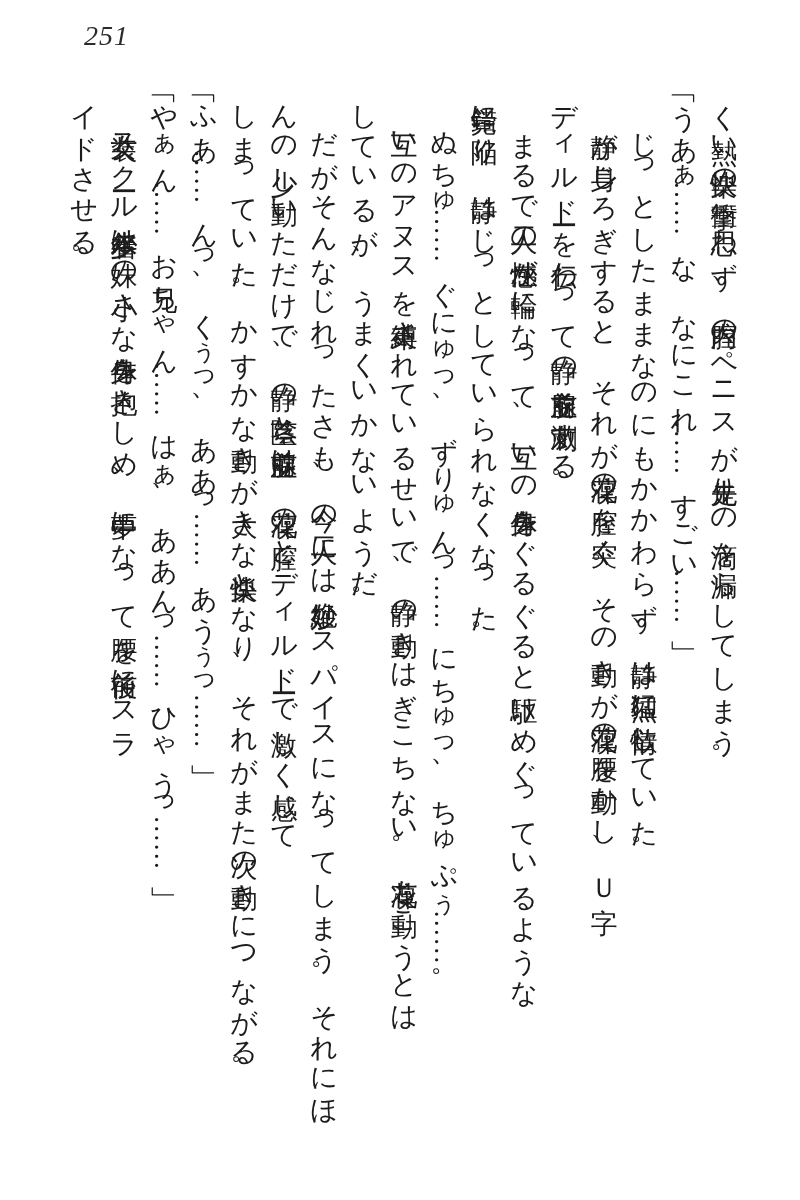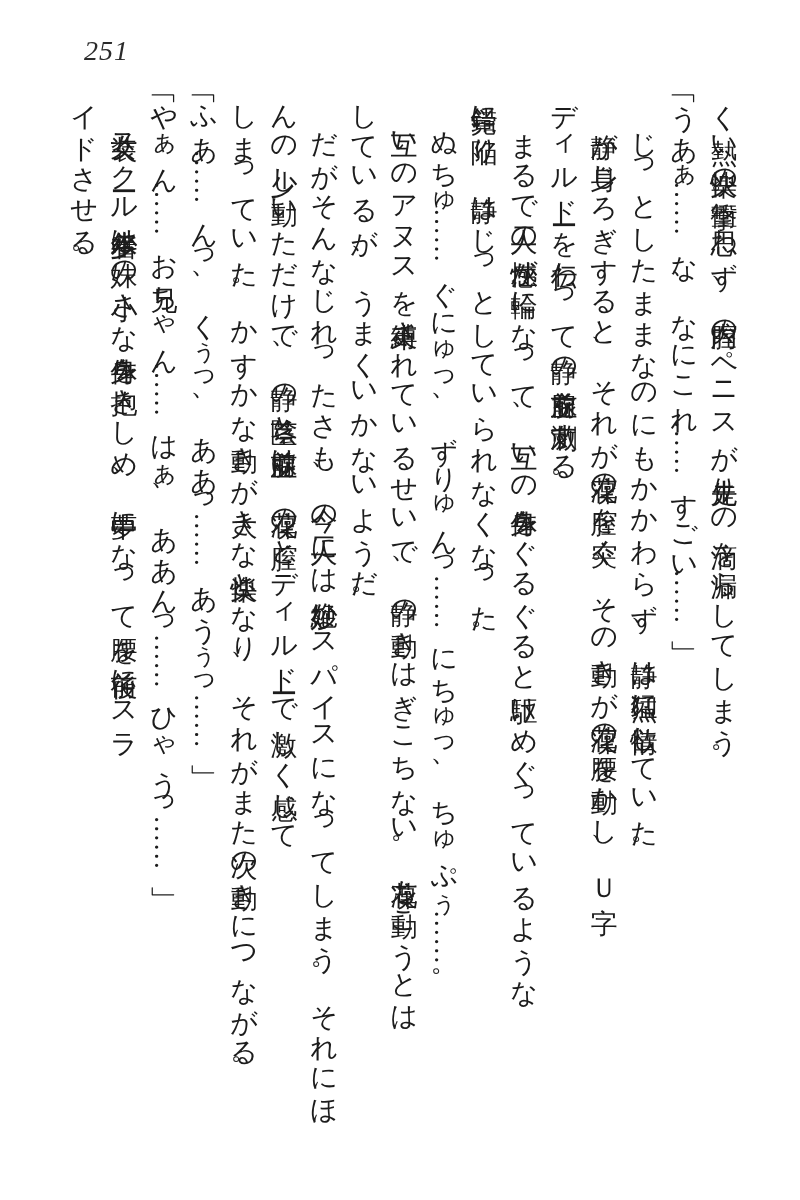--- a/index.html
+++ b/index.html
@@ -15,21 +15,20 @@
     font-family: "Liberation Serif", "DejaVu Serif", serif;
   }
   .page-number {
     position: absolute;
     left: 84px;
     top: 20px;
     font-size: 28px;
     font-style: italic;
     color: #2b2b2b;
     letter-spacing: 1px;
-    margin-top: 15px;
   }
   .text-block {
     position: absolute;
     top: 86px;
     right: 56px;
     height: 1100px;
     writing-mode: vertical-rl;
     text-orientation: mixed;
     font-size: 27px;
     color: #1c1c1c;

